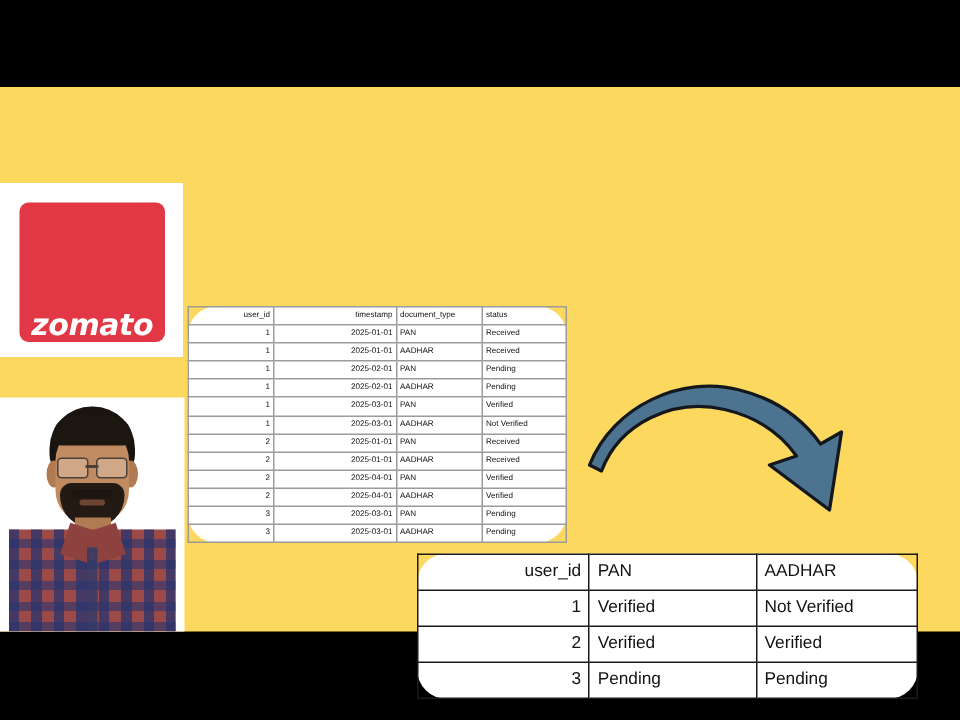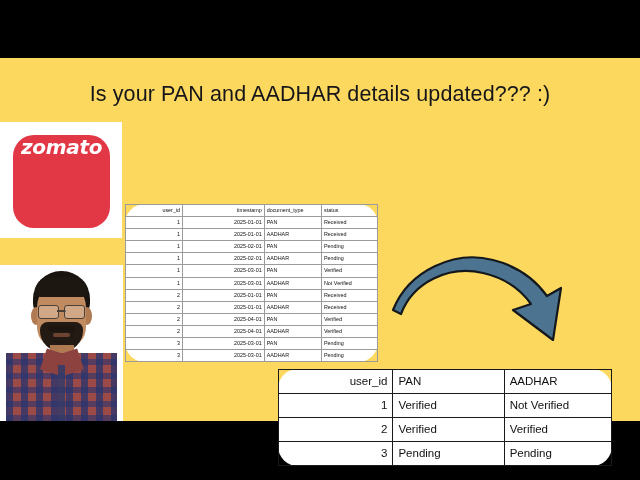--- a/index.html
+++ b/index.html
@@ -17,22 +17,22 @@
          background:#FCD95E;}
 
   
   #title{position:absolute;left:0;top:24px;width:640px;text-align:center;
          font-size:21.5px;color:#16161a;letter-spacing:.1px;white-space:nowrap;}
 
   
   #logo-card{position:absolute;left:0;top:64px;width:122px;height:116px;
              background:#fff;}
   #logo-mark{position:absolute;left:13px;top:13px;width:97px;height:93px;
-             background:#E23744;border-radius:21px;
-             display:flex;align-items:flex-start;justify-content:center;}
+             background:#E23744;border-radius:6px;
+             display:flex;align-items:flex-end;justify-content:center;}
   #logo-text{color:#fff;font-size:20px;font-weight:bold;font-style:italic;
              letter-spacing:-.3px;font-family:"DejaVu Sans",sans-serif;}
 
   
   #cam{position:absolute;left:0;top:207px;width:123px;height:156px;
        background:#fff;overflow:hidden;}
   #cam .person{position:absolute;left:0;top:0;width:123px;height:156px;}
   #cam .hair{position:absolute;left:33px;top:6px;width:57px;height:48px;
              background:#191410;border-radius:28px 28px 16px 16px;}
   #cam .ear-l{position:absolute;left:31px;top:42px;width:10px;height:18px;
@@ -95,21 +95,20 @@
 </head>
 <body>
 
 <div id="stage">
 
   <div class="bar top"></div>
   <div class="bar bottom"></div>
 
   <div id="slide">
 
-    <div id="title">Is your PAN and AADHAR details updated??? :)</div>
 
     <div id="logo-card">
       <div id="logo-mark">
         <span id="logo-text">zomato</span>
       </div>
     </div>
 
     <div id="cam">
       <div class="person">
         <div class="hair"></div>

